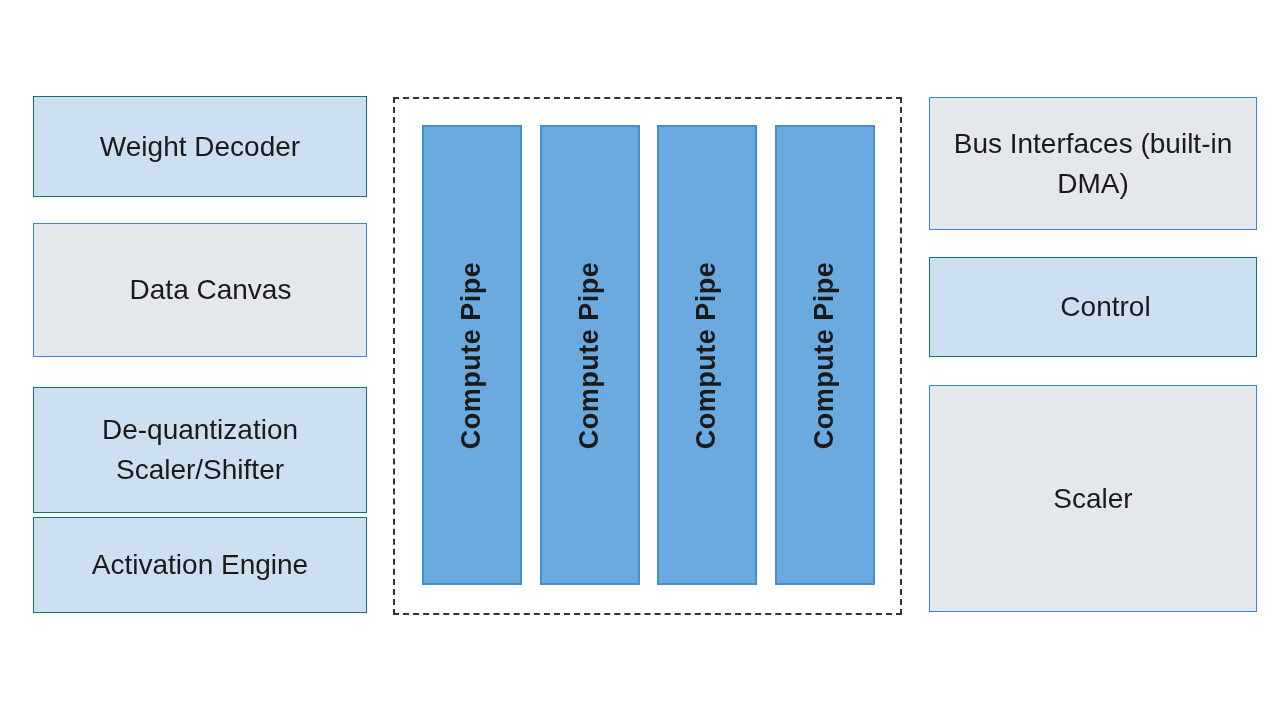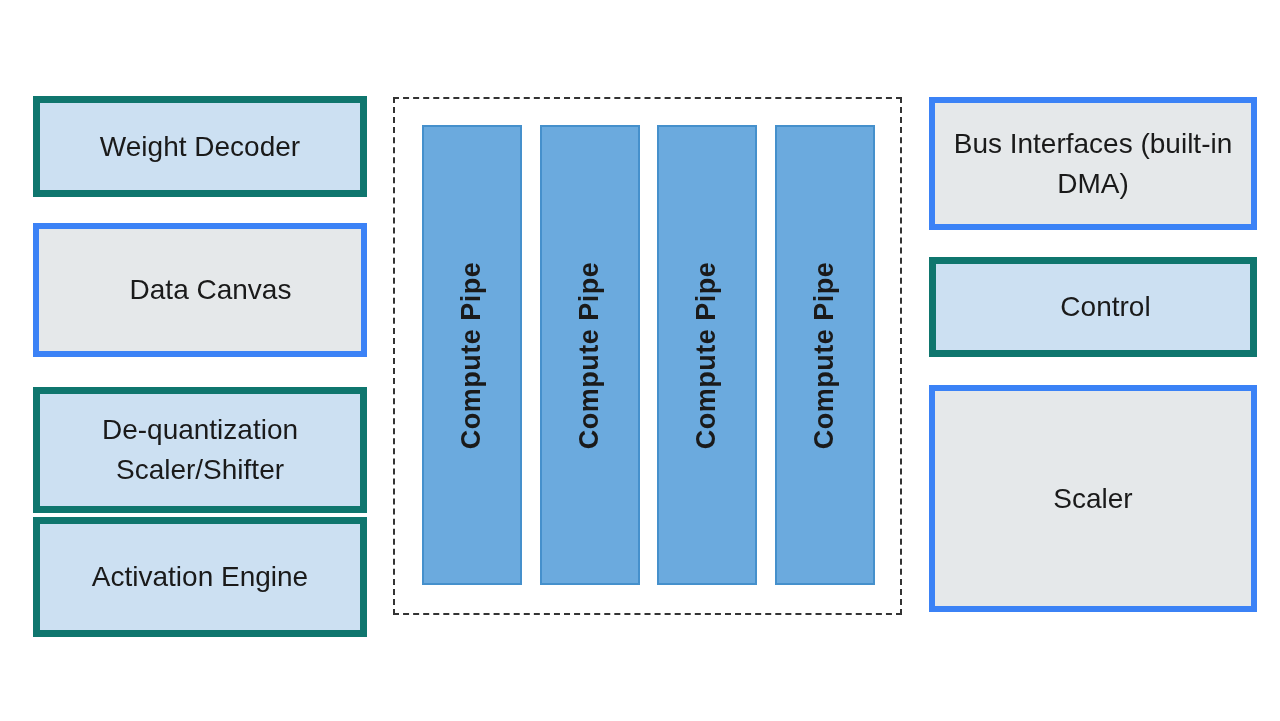--- a/index.html
+++ b/index.html
@@ -22,25 +22,25 @@
     align-items: center;
     justify-content: center;
     text-align: center;
     font-size: 28px;
     line-height: 1.42;
     box-sizing: border-box;
     padding: 4px 12px;
   }
   .tone-blue {
     background: #cce0f2;
-    border: 7px solid #0f766e;
+    border: 1px solid #0f766e;
   }
   .tone-gray {
     background: #e5e8ea;
-    border: 6px solid #3b82f6;
+    border: 1px solid #3b82f6;
   }
   .left-col .block  { left: 33px;  width: 334px; }
   .right-col .block { left: 929px; width: 328px; }
 
   .pipe-cluster {
     position: absolute;
     left: 393px;
     top: 97px;
     width: 509px;
     height: 518px;
@@ -79,21 +79,21 @@
   <div class="left-col">
     <div class="block tone-blue" style="top:96px; height:101px;">
       <span>Weight Decoder</span>
     </div>
     <div class="block tone-gray" style="top:223px; height:134px;padding-left:33px;">
       <span>Data Canvas</span>
     </div>
     <div class="block tone-blue" style="top:387px; height:126px;">
       <span>De-quantization Scaler/Shifter</span>
     </div>
-    <div class="block tone-blue" style="top:517px; height:120px;">
+    <div class="block tone-blue" style="top:517px; height:96px;">
       <span>Activation Engine</span>
     </div>
   </div>
 
   <div class="pipe-cluster">
     <div class="pipe pipe-1">
       <span class="pipe-label">Compute Pipe</span>
     </div>
     <div class="pipe pipe-2">
       <span class="pipe-label">Compute Pipe</span>

